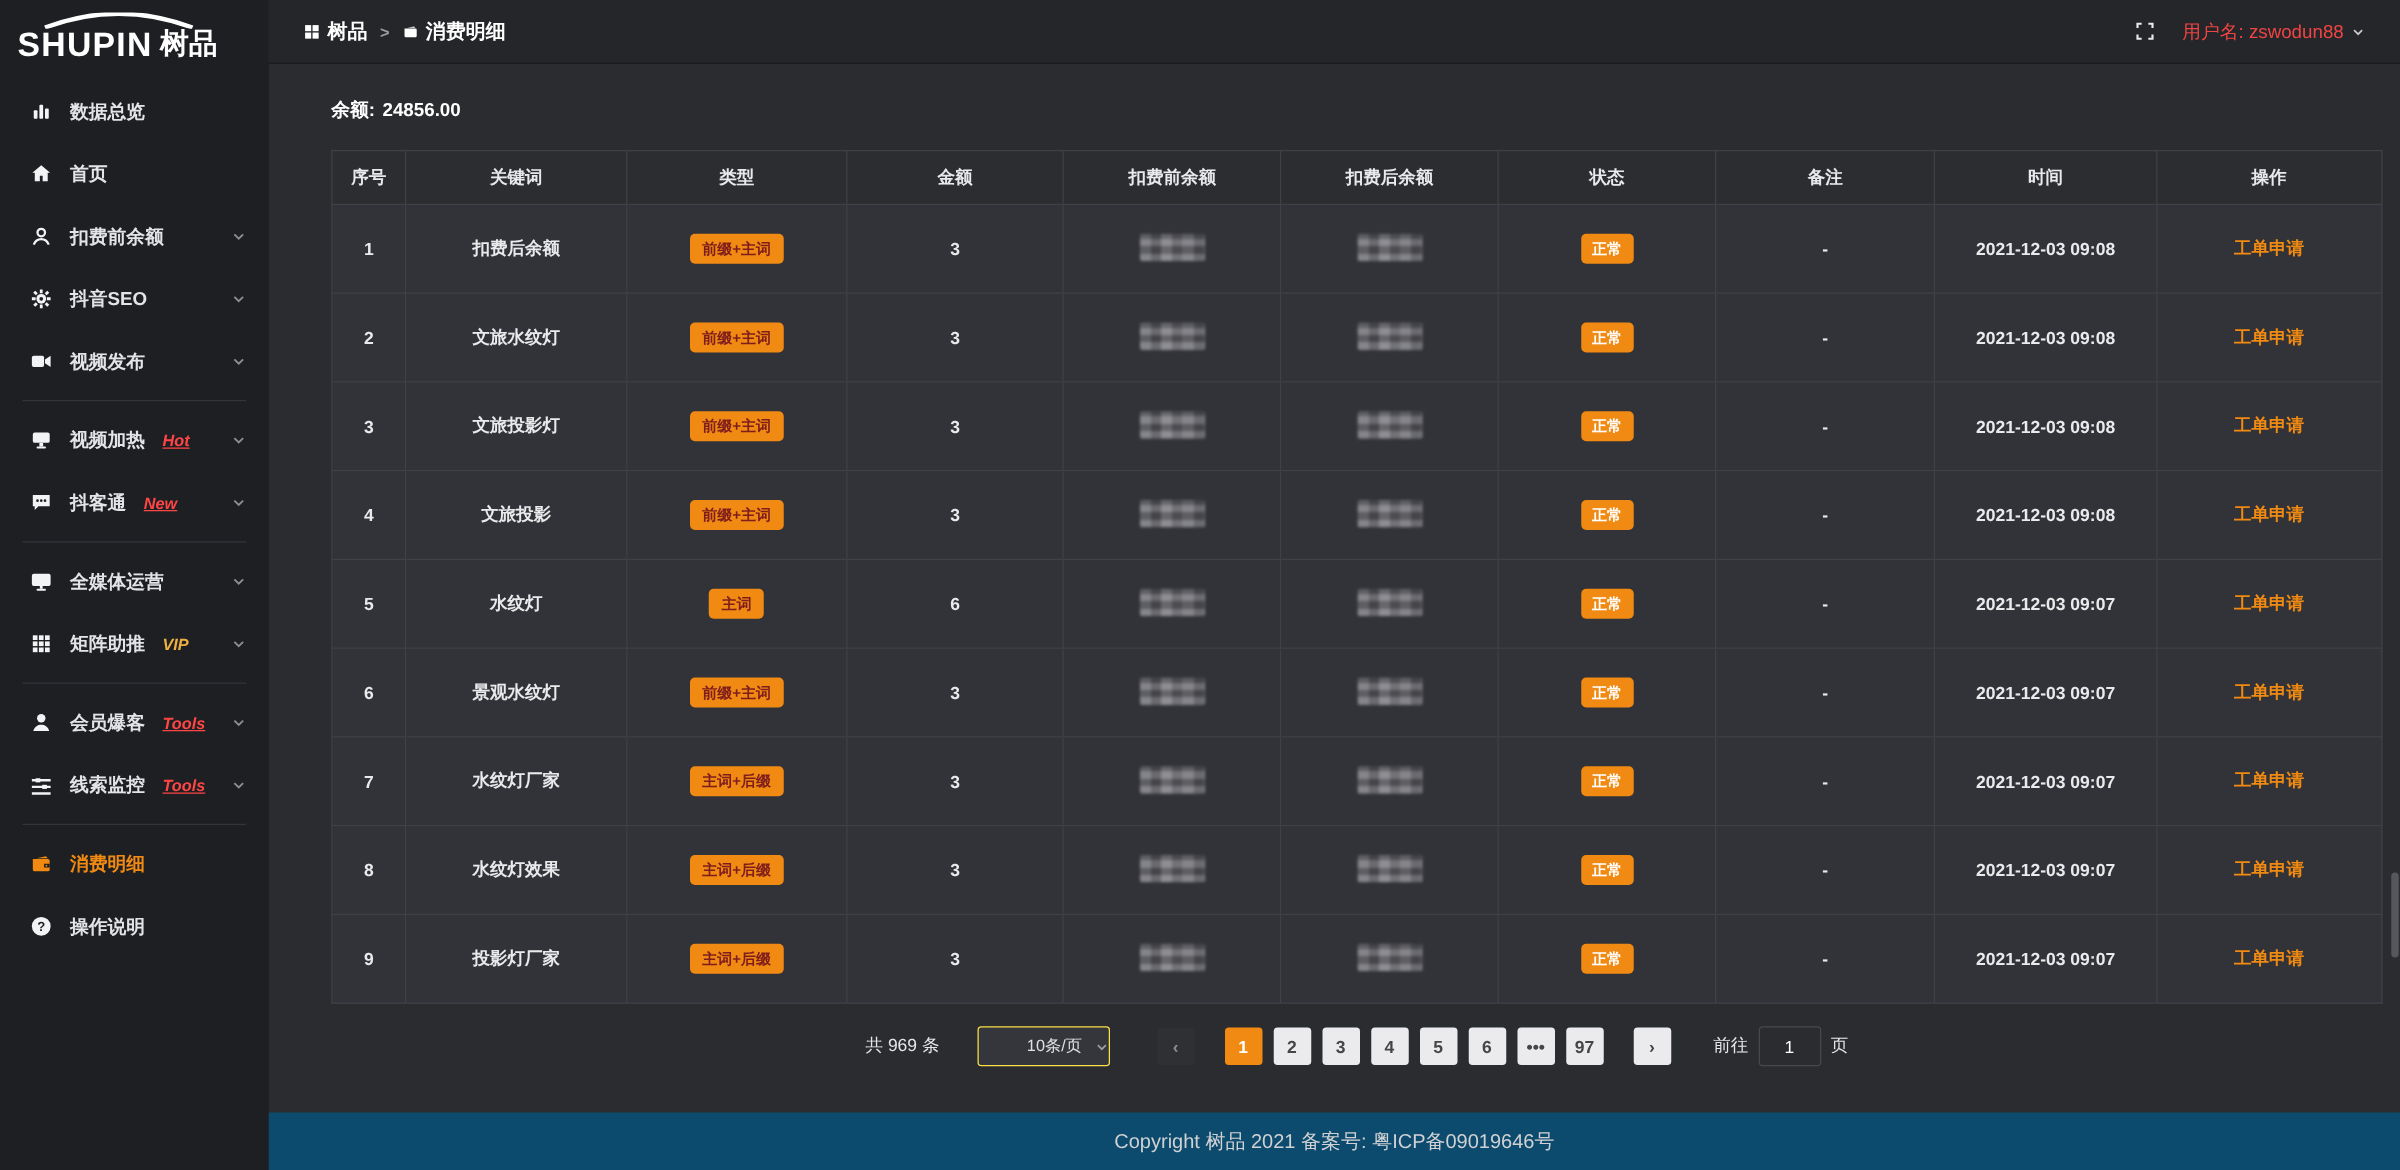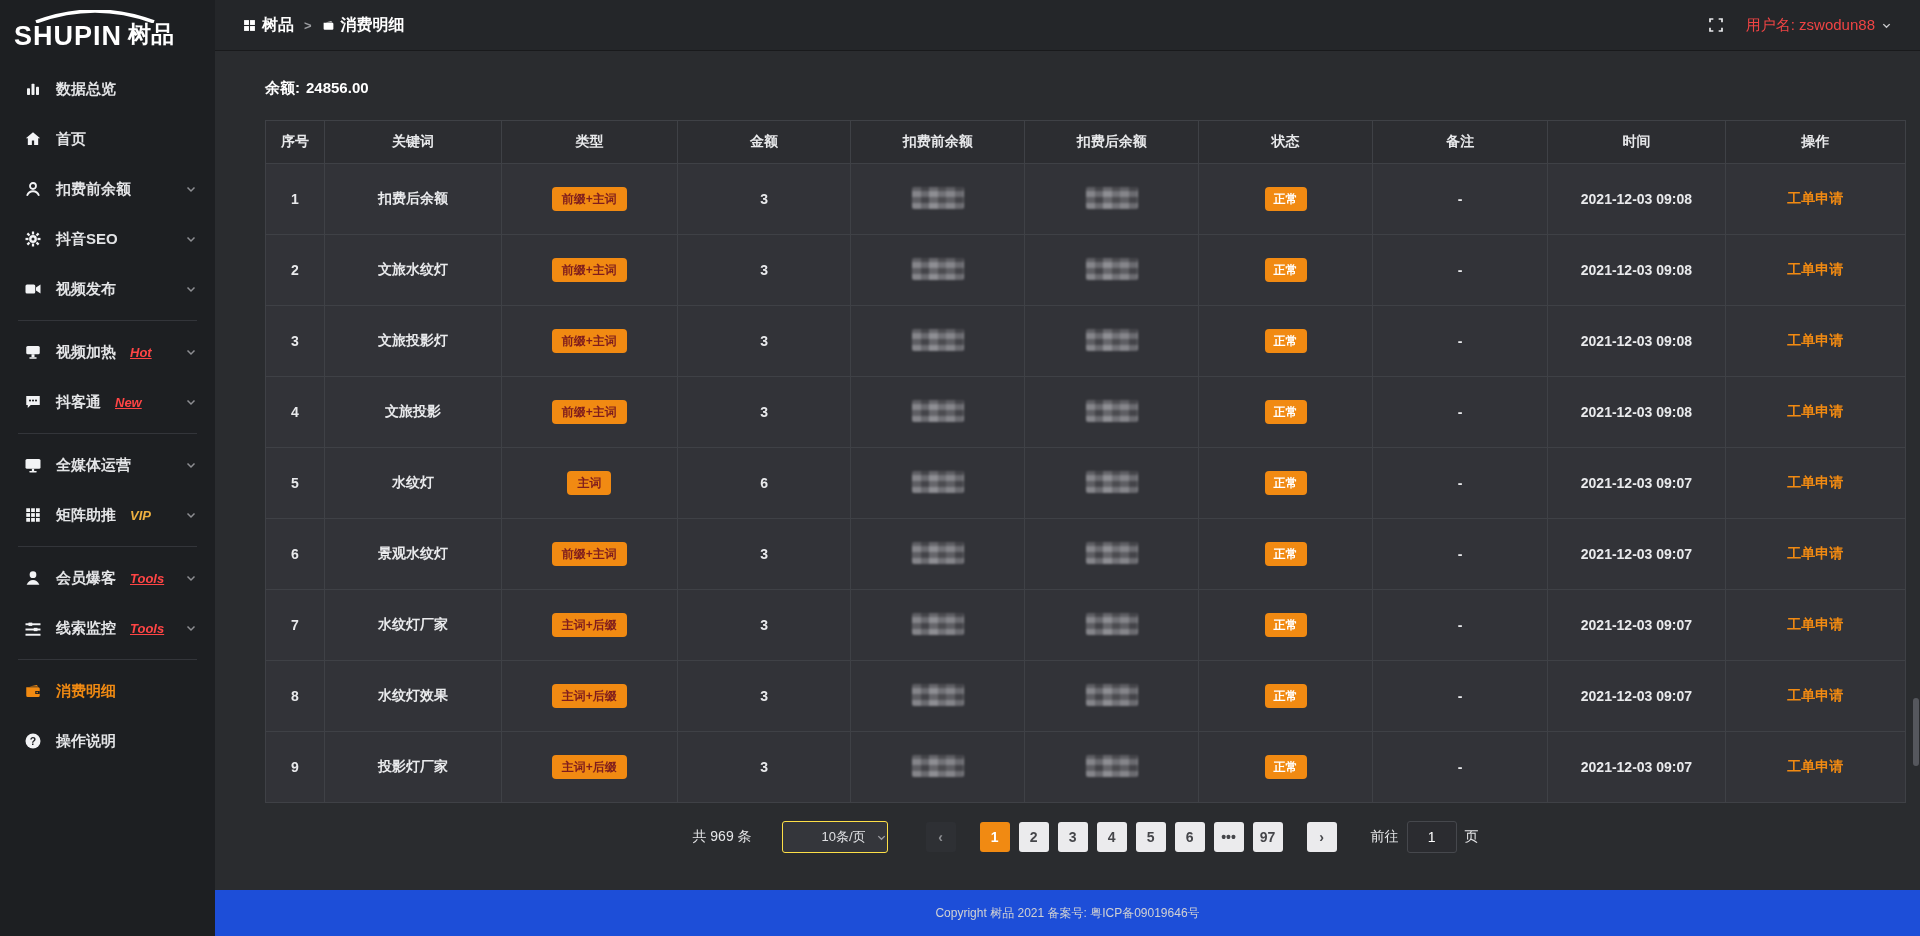--- a/index.html
+++ b/index.html
@@ -70,22 +70,22 @@
   .pg-btn{min-width:30px;height:30px;border:none;border-radius:3px;background:#ebebed;color:#45464a;
     font-size:14px;font-weight:700;cursor:pointer;display:inline-flex;align-items:center;justify-content:center;
     font-family:inherit;padding:0 4px;}
   .pg-btn.prev{background:#2e3034;color:#8d8e92;}
   .pg-btn.active{background:#f18a12;color:#fff;}
   .pg-goto{display:flex;align-items:center;gap:8px;margin-left:10px;}
   .pg-input{width:44px;height:28px;background:#2b2c30;border:1px solid #46484d;border-radius:3px;
     color:#fff;font-size:14px;text-align:center;font-family:inherit;}
 
   
-  .footer{margin-top:auto;height:46px;background:#1d4ed8;display:flex;align-items:center;
-    justify-content:center;color:#d0d1d3;font-size:12px;margin-left:-50px;margin-right:-14px;}
+  .footer{margin-top:auto;height:46px;background:#0c4a6e;display:flex;align-items:center;
+    justify-content:center;color:#d0d1d3;font-size:16px;margin-left:-50px;margin-right:-14px;}
 
   .scroll-thumb{position:absolute;right:1px;top:698px;width:6px;height:68px;background:#55575d;border-radius:3px;}
 </style>
 </head>
 <body>
 
 <div class="app">
 
   <aside class="sidebar">
     <div class="logo">

